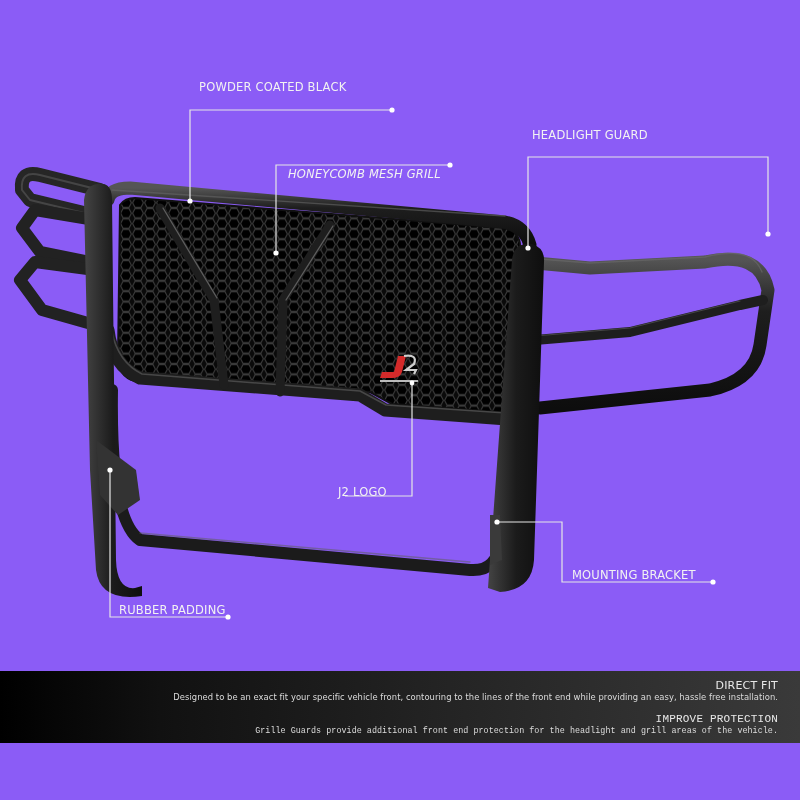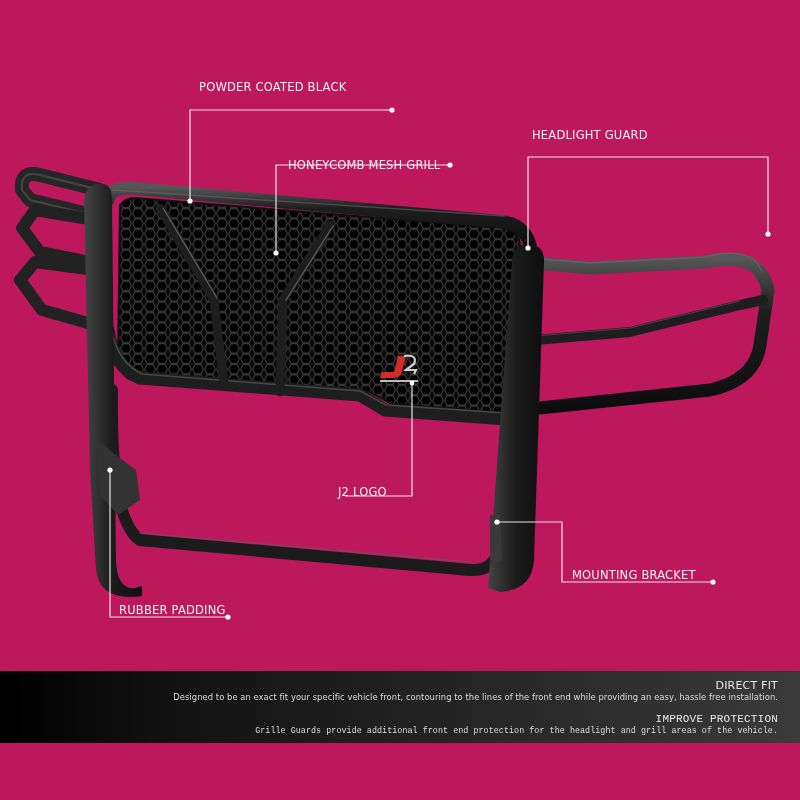--- a/index.html
+++ b/index.html
@@ -1,17 +1,17 @@
 <!DOCTYPE html>
 <html><head>
   <meta charset="utf-8">
   <style>
     html, body { margin: 0; padding: 0; background: #000; }
     body { width: 800px; height: 800px; position: relative; overflow: hidden; font-family: "DejaVu Sans", sans-serif; }
-    .stage { position: absolute; left: 0; top: 0; width: 800px; height: 800px; background: #be185d; }
+    .stage { position: absolute; left: 0; top: 0; width: 800px; height: 800px; background: #8b5cf6; }
     svg.art { position: absolute; left: 0; top: 0; }
     .callout {
       position: absolute; color: #f2f2f2; font-size: 11.5px; letter-spacing: 0.2px;
       line-height: 15px; white-space: nowrap; text-transform: uppercase;
     }
     .info-band {
       position: absolute; left: 0; top: 671px; width: 800px; height: 72px;
       background: linear-gradient(to right, #000 0%, #111 20%, #262626 60%, #3a3a3a 100%);
     }
     .info-block { position: absolute; right: 22px; text-align: right; color: #e8e8e8; }
@@ -107,21 +107,21 @@
       <circle cx="497" cy="522" r="2.6"></circle>
         <circle cx="713" cy="582" r="2.6"></circle>
       <circle cx="110" cy="470" r="2.6"></circle>
         <circle cx="228" cy="617" r="2.6"></circle>
     </g>
   </svg>
 
   <div class="callout" style="left:199px; top:80px;">
     <div>POWDER COATED BLACK</div>
   </div>
-  <div class="callout" style="left:288px; top:158px;">
+  <div class="callout" style="left:288px; top:167px;font-style:italic;">
     <div>HONEYCOMB MESH GRILL</div>
   </div>
   <div class="callout" style="left:532px; top:128px;">
     <div>HEADLIGHT GUARD</div>
   </div>
   <div class="callout" style="left:338px; top:485px;">
     <div>J2 LOGO</div>
   </div>
   <div class="callout" style="left:572px; top:568px;">
     <div>MOUNTING BRACKET</div>

